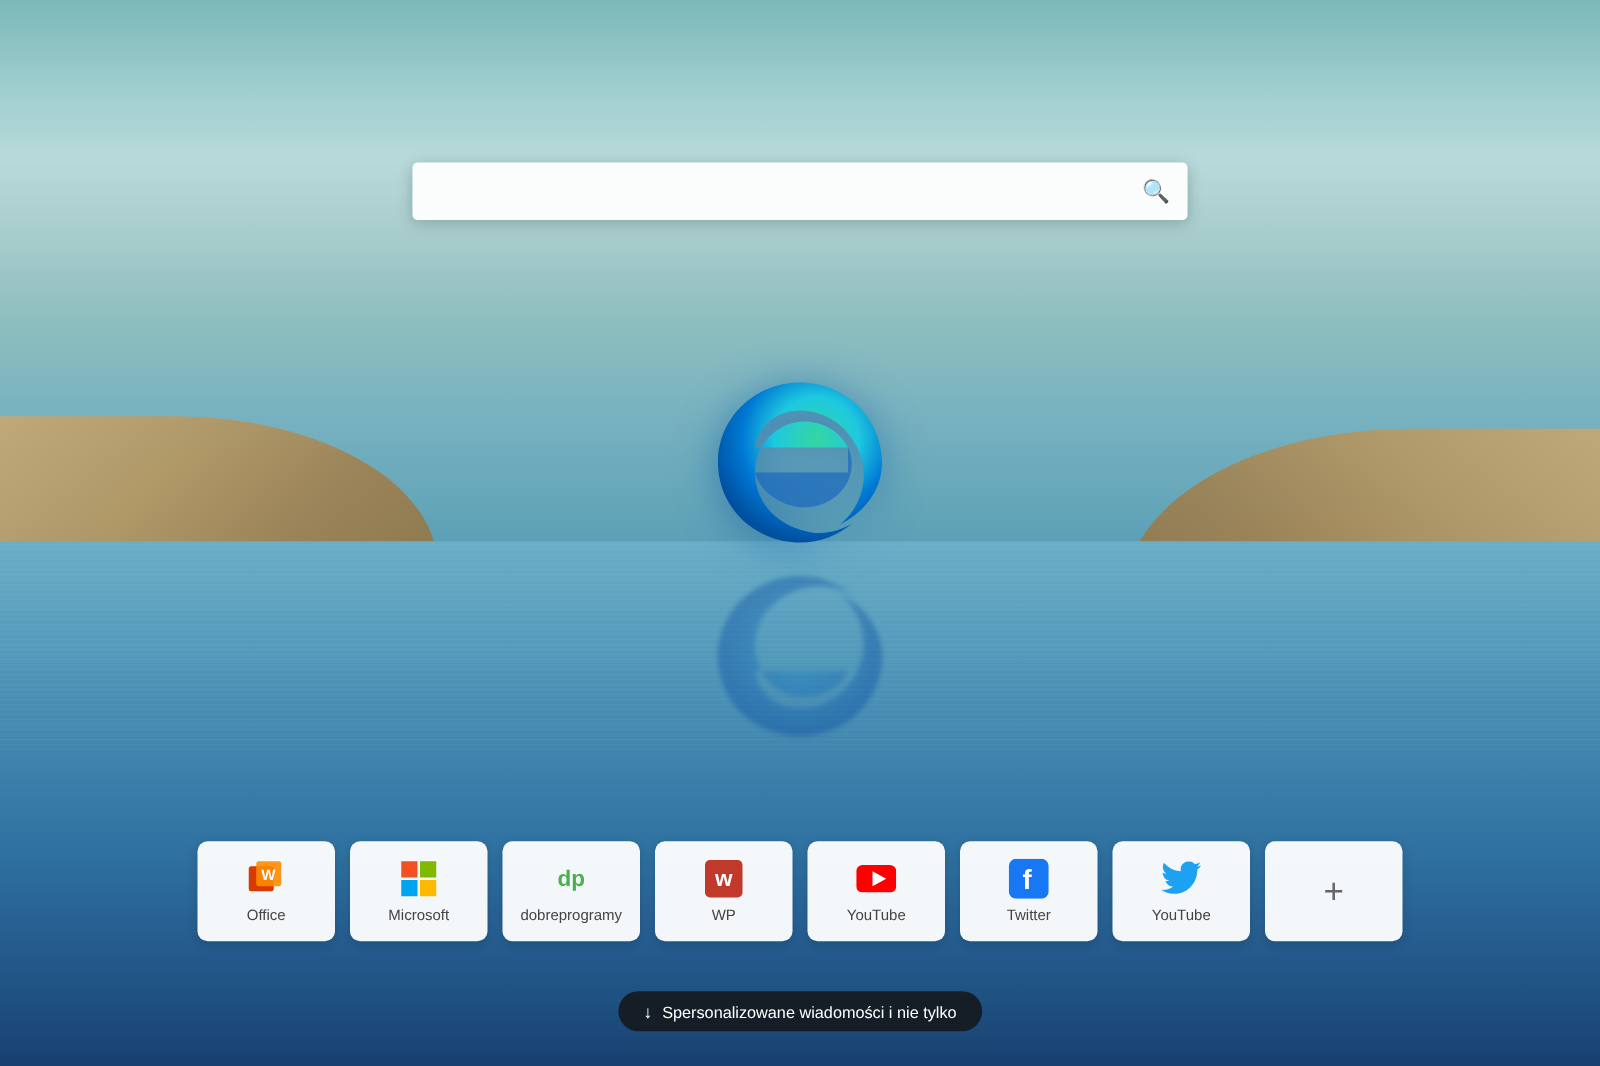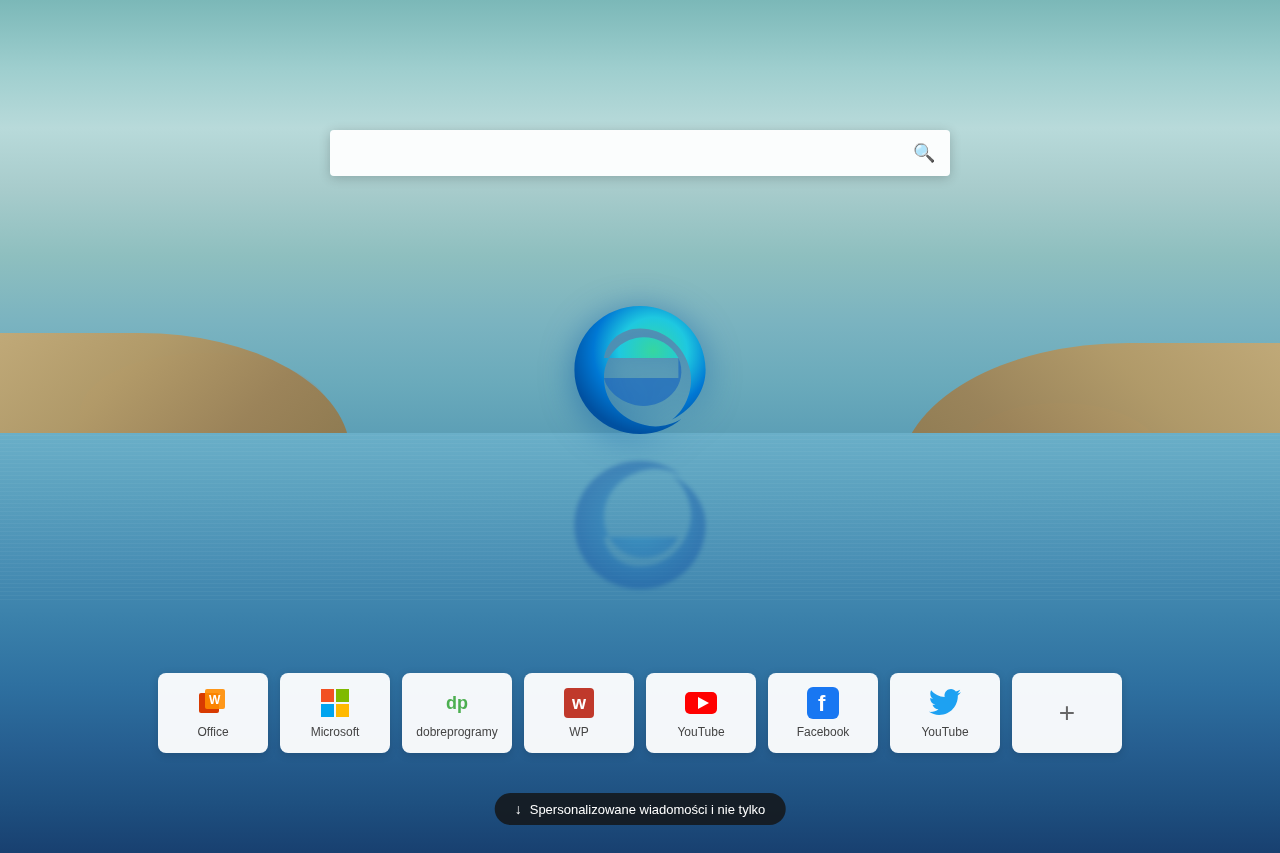--- a/index.html
+++ b/index.html
@@ -440,21 +440,21 @@
     <span class="quick-link-label">YouTube</span>
   </div>
 
   <div class="quick-link-card">
     <div class="quick-link-icon">
       <svg width="32" height="32" viewBox="0 0 32 32">
         <rect width="32" height="32" rx="6" fill="#1877f2"></rect>
         <text x="11" y="24" font-size="22" fill="white" font-family="Arial" font-weight="bold">f</text>
       </svg>
     </div>
-    <span class="quick-link-label">Facebook</span>
+    <span class="quick-link-label">Twitter</span>
   </div>
 
   <div class="quick-link-card">
     <div class="quick-link-icon">
       <svg width="32" height="28" viewBox="0 0 32 28">
         <path d="M32 3.3c-1.2.5-2.4.9-3.8 1.1 1.4-.8 2.4-2.1 2.9-3.6-1.3.8-2.7 1.3-4.2 1.6C25.7 1 24 0 22 0c-3.6 0-6.5 2.9-6.5 6.5 0 .5.1 1 .2 1.5C10.2 7.7 5.4 5.1 2.2 1.2c-.6 1-.9 2.1-.9 3.3 0 2.3 1.1 4.3 2.9 5.4-1.1 0-2.1-.3-3-.8v.1c0 3.2 2.2 5.8 5.2 6.4-.5.1-1.1.2-1.7.2-.4 0-.8 0-1.2-.1.8 2.6 3.2 4.5 6 4.5-2.2 1.7-5 2.7-8 2.7-.5 0-1 0-1.5-.1C2.9 24.8 6.4 26 10.1 26c12.1 0 18.7-10 18.7-18.7v-.8C30 5.7 31.1 4.6 32 3.3z" fill="#1da1f2"></path>
       </svg>
     </div>
     <span class="quick-link-label">YouTube</span>
   </div>

